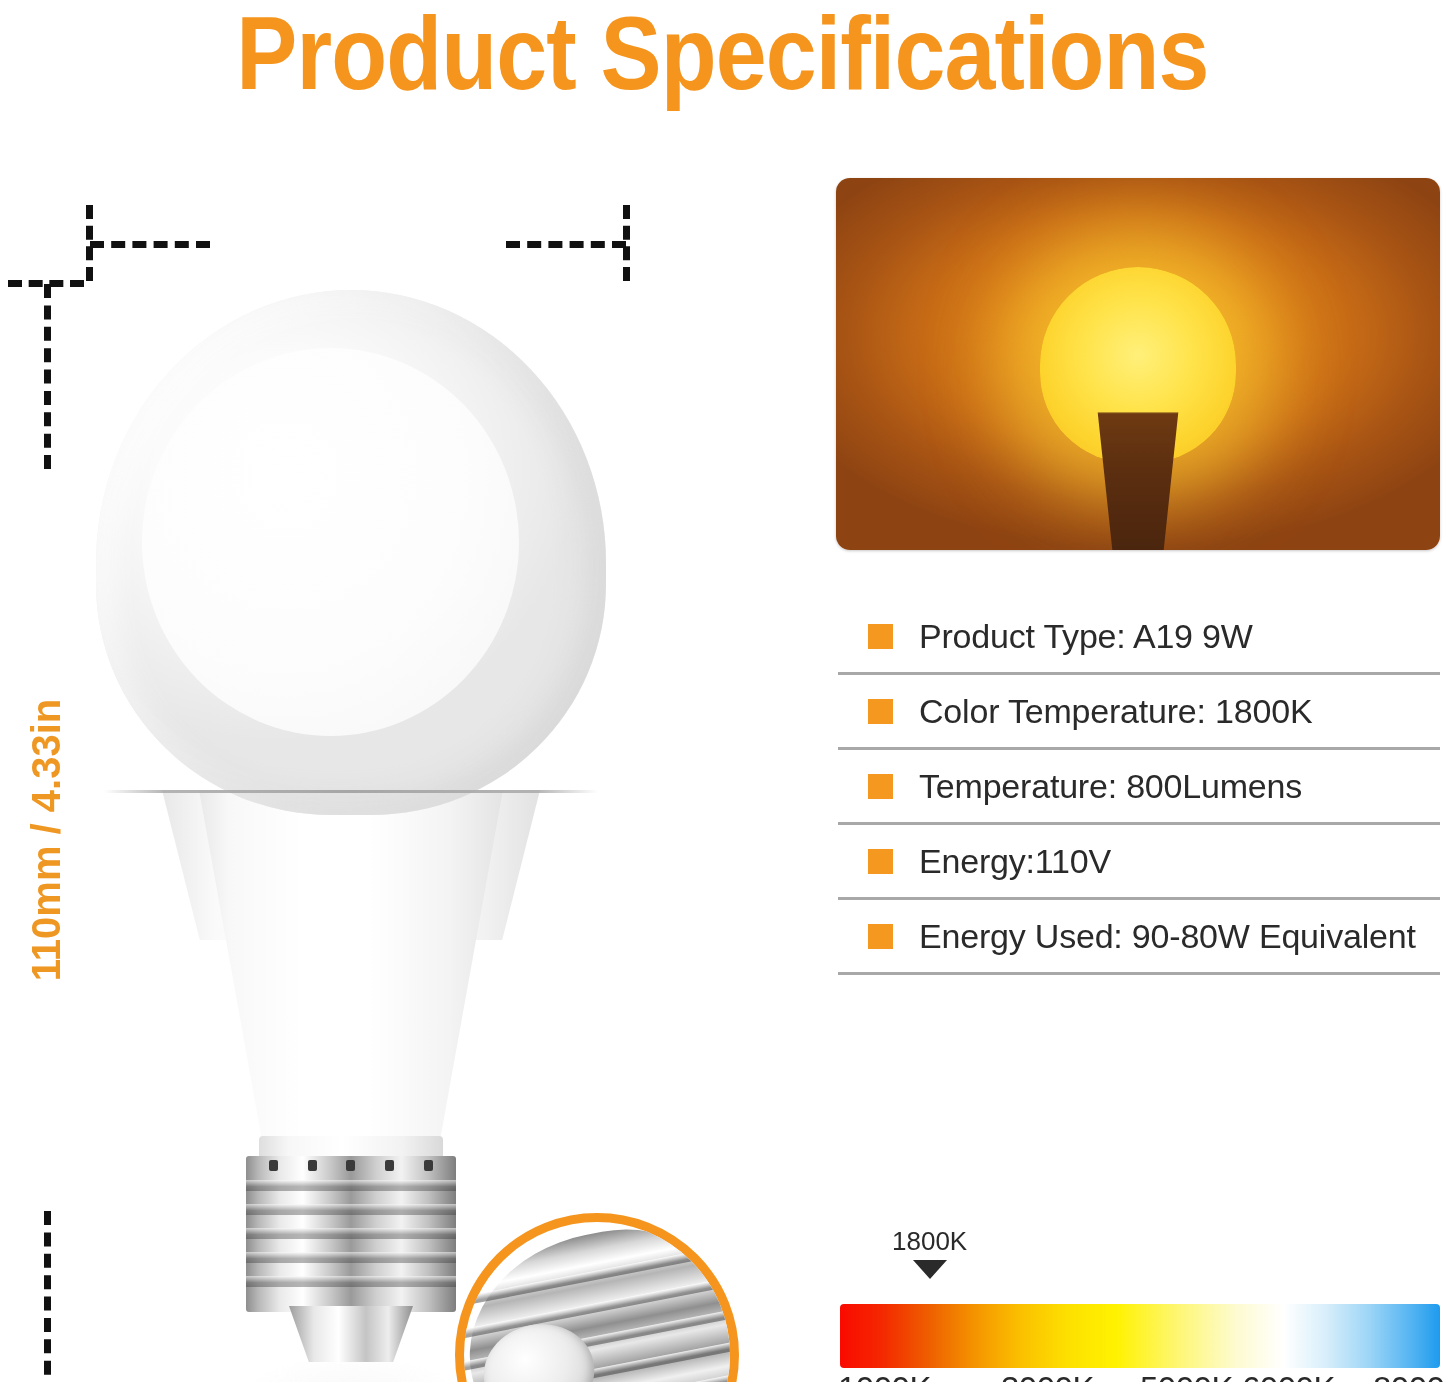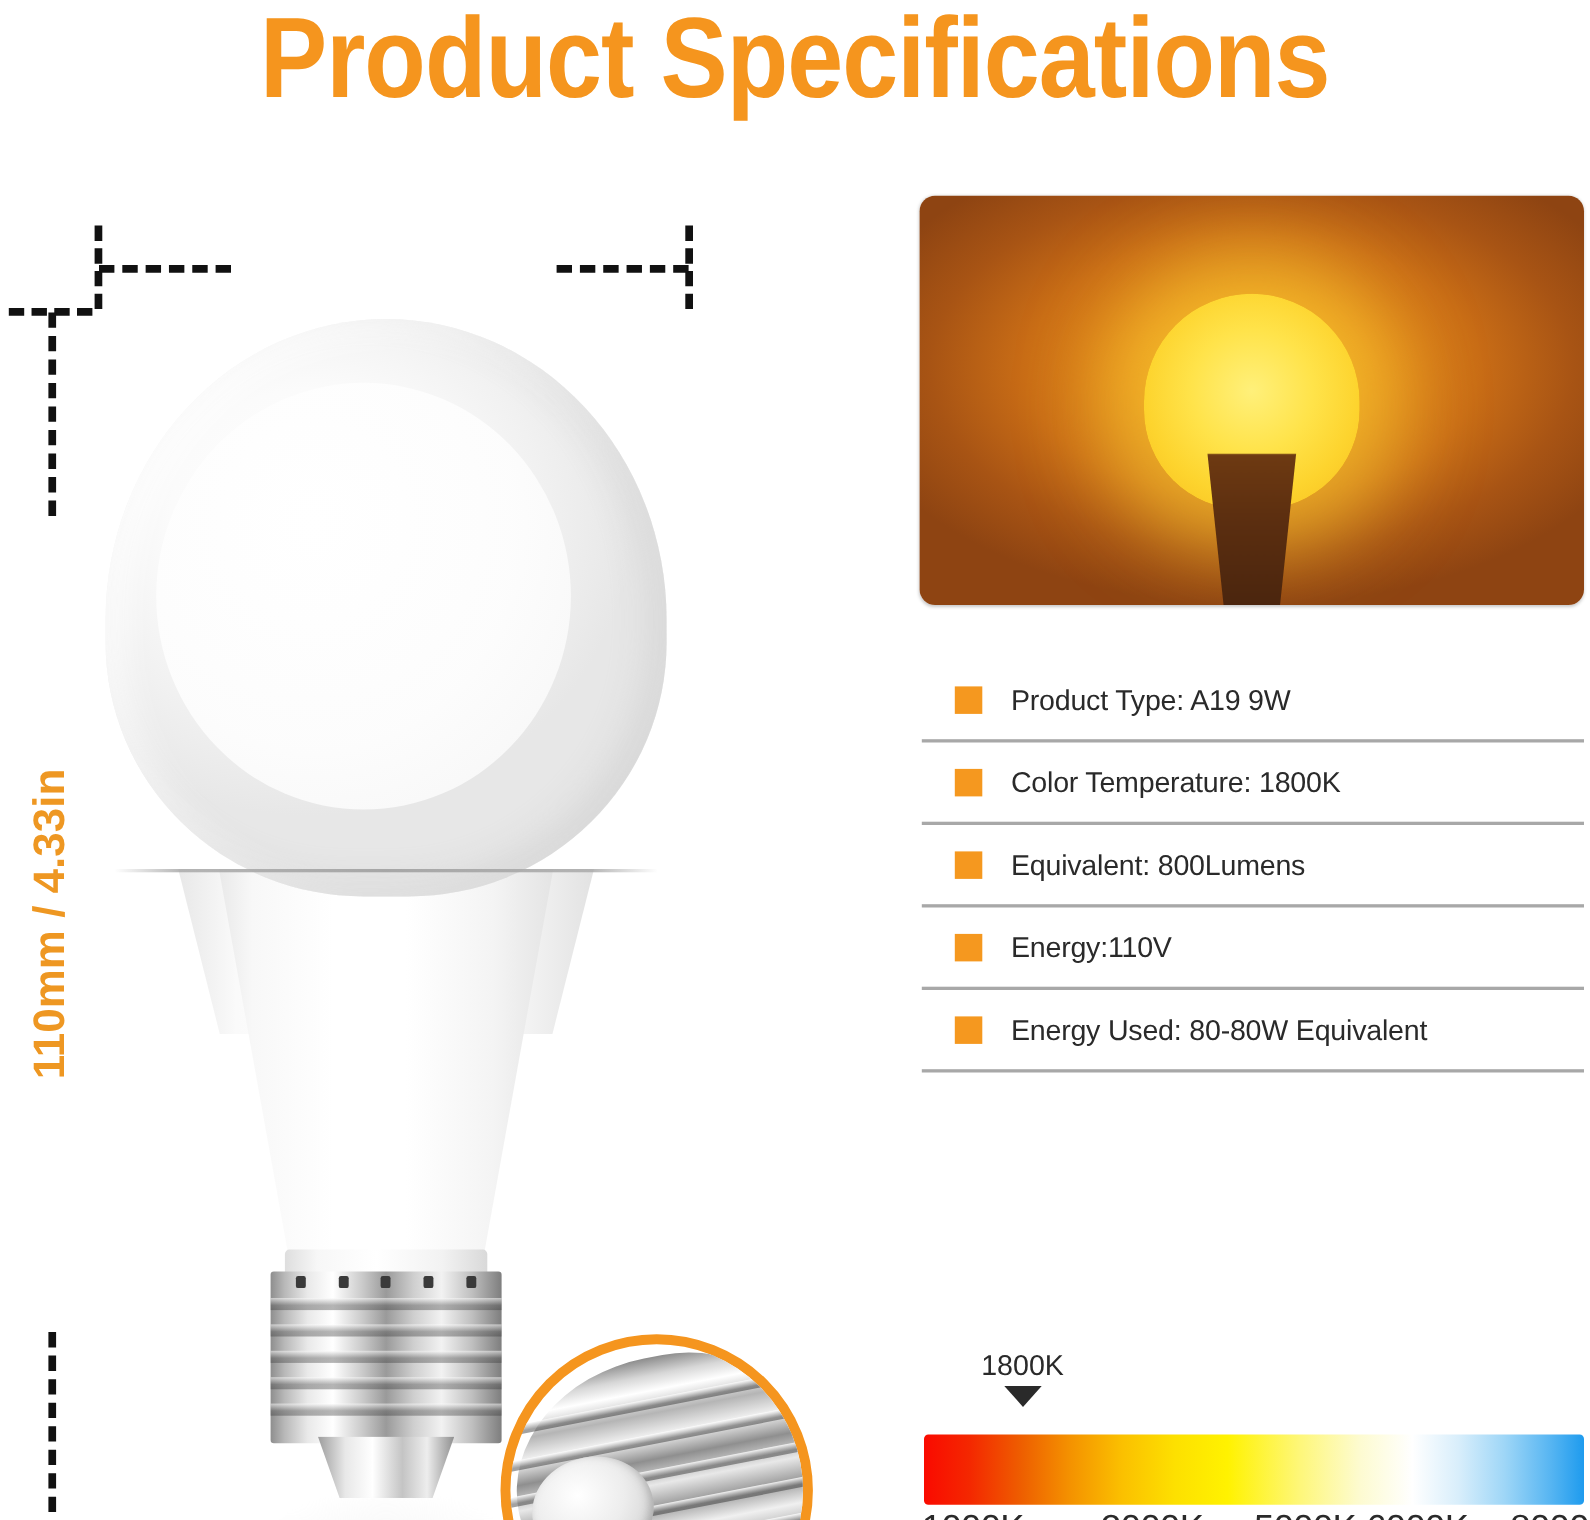--- a/index.html
+++ b/index.html
@@ -363,21 +363,21 @@
   }
   .spec-bullet {
     width: 25px;
     height: 25px;
     background: #F5981F;
     flex: 0 0 auto;
     margin-left: 30px;
     margin-right: 26px;
   }
   .spec-text {
-    font-size: 26px;
+    font-size: 34px;
     color: #2A2A2A;
     white-space: nowrap;
     letter-spacing: -0.2px;
   }
 
   
   #ct-scale {
     position: absolute;
     left: 2px;
     top: 1228px;
@@ -521,29 +521,29 @@
     <div class="spec-row">
       <div class="spec-bullet"></div>
       <div class="spec-text">Product Type: A19 9W</div>
     </div>
     <div class="spec-row">
       <div class="spec-bullet"></div>
       <div class="spec-text">Color Temperature: 1800K</div>
     </div>
     <div class="spec-row">
       <div class="spec-bullet"></div>
-      <div class="spec-text">Equivalent: 800Lumens</div>
+      <div class="spec-text">Temperature: 800Lumens</div>
     </div>
     <div class="spec-row">
       <div class="spec-bullet"></div>
       <div class="spec-text">Energy:110V</div>
     </div>
     <div class="spec-row">
       <div class="spec-bullet"></div>
-      <div class="spec-text">Energy Used: 80-80W Equivalent</div>
+      <div class="spec-text">Energy Used: 90-80W Equivalent</div>
     </div>
   </div>
 
   <div id="ct-scale">
     <div id="ct-marker">
       <div class="ct-value">1800K</div>
       <div class="ct-arrow"></div>
     </div>
     <div id="ct-bar"></div>
     <div id="ct-ticks">

